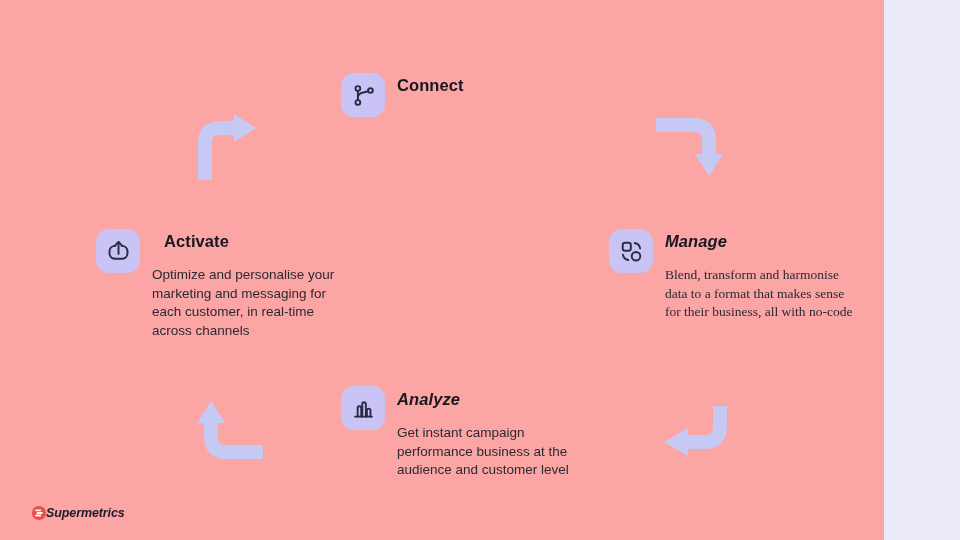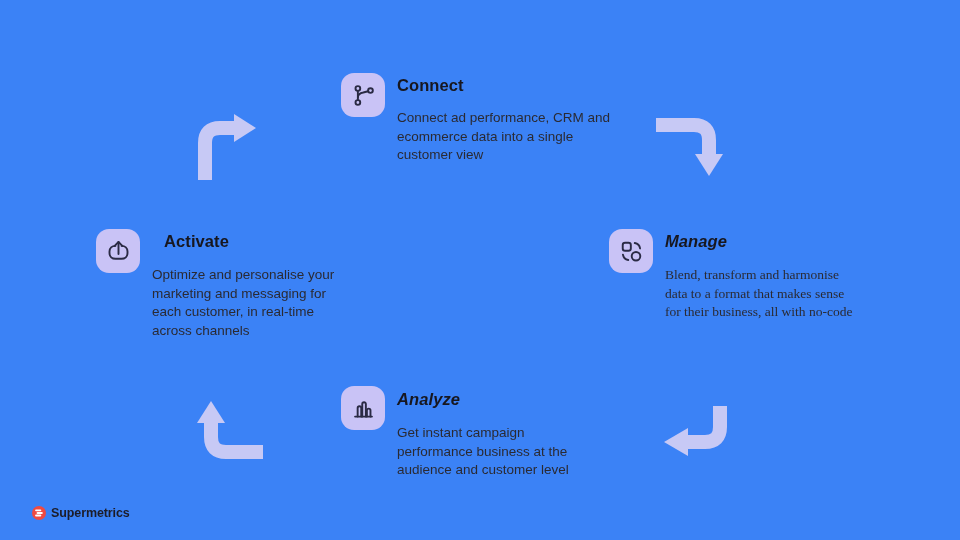--- a/index.html
+++ b/index.html
@@ -2,23 +2,23 @@
 <html><head>
 <meta charset="utf-8">
 <style>
   html, body { margin: 0; padding: 0; }
   body {
     font-family: "Liberation Sans", sans-serif;
     background: #ECEBF9;
   }
   .canvas {
     position: relative;
-    width: 960px;
+    width: 884px;
     height: 540px;
-    background: #3b82f6;
+    background: #fca5a5;
     overflow: hidden;
   }
   .tile {
     position: absolute;
     width: 44px;
     height: 44px;
     border-radius: 13px;
     background: #C9C3F6;
     display: flex;
     align-items: center;
@@ -40,21 +40,21 @@
     white-space: pre-line;
     width: 260px;
   }
   .arrow { position: absolute; }
   .footer-logo {
     position: absolute;
     left: 32px;
     top: 506px;
     display: flex;
     align-items: center;
-    gap: 5px;
+    font-style: italic;
   }
   .brand-name {
     font-size: 12.5px;
     font-weight: 700;
     color: #1C1C28;
     letter-spacing: -0.1px;
   }
 </style>
 </head>
 <body>
@@ -64,23 +64,20 @@
   <div class="tile" style="left:341px; top:73px;">
     <svg width="27" height="27" viewBox="0 0 24 24" fill="none" stroke="#2A2A44" stroke-width="1.7" stroke-linecap="round" stroke-linejoin="round">
       <circle cx="7" cy="5.8" r="2.1"></circle>
       <circle cx="7" cy="18.2" r="2.1"></circle>
       <circle cx="18.2" cy="7.6" r="2.1"></circle>
       <path d="M7 7.9 V16.1"></path>
       <path d="M7 13.8 C7 10.4 9.4 9.7 11.8 9.3 L16.1 8.2"></path>
     </svg>
   </div>
   <div class="step-title" style="left:397px; top:76px;">Connect</div>
-  <div class="step-desc" style="left:397px; top:109px;">Connect ad performance, CRM and
-ecommerce data into a single
-customer view</div>
 
   <div class="tile" style="left:609px; top:229px;">
     <svg width="27" height="27" viewBox="0 0 24 24" fill="none" stroke="#2A2A44" stroke-width="1.7" stroke-linecap="round" stroke-linejoin="round">
       <rect x="4.2" y="4.2" width="7.2" height="7.2" rx="2.1"></rect>
       <circle cx="16" cy="16.2" r="3.8"></circle>
       <path d="M14.9 4.5 C17.5 5 19.2 6.7 19.6 9.3"></path>
       <path d="M9.1 19.6 C6.5 19.1 4.8 17.4 4.4 14.8"></path>
     </svg>
   </div>
   <div class="step-title" style="left:665px; top:232px;font-style:italic;">Manage</div>

